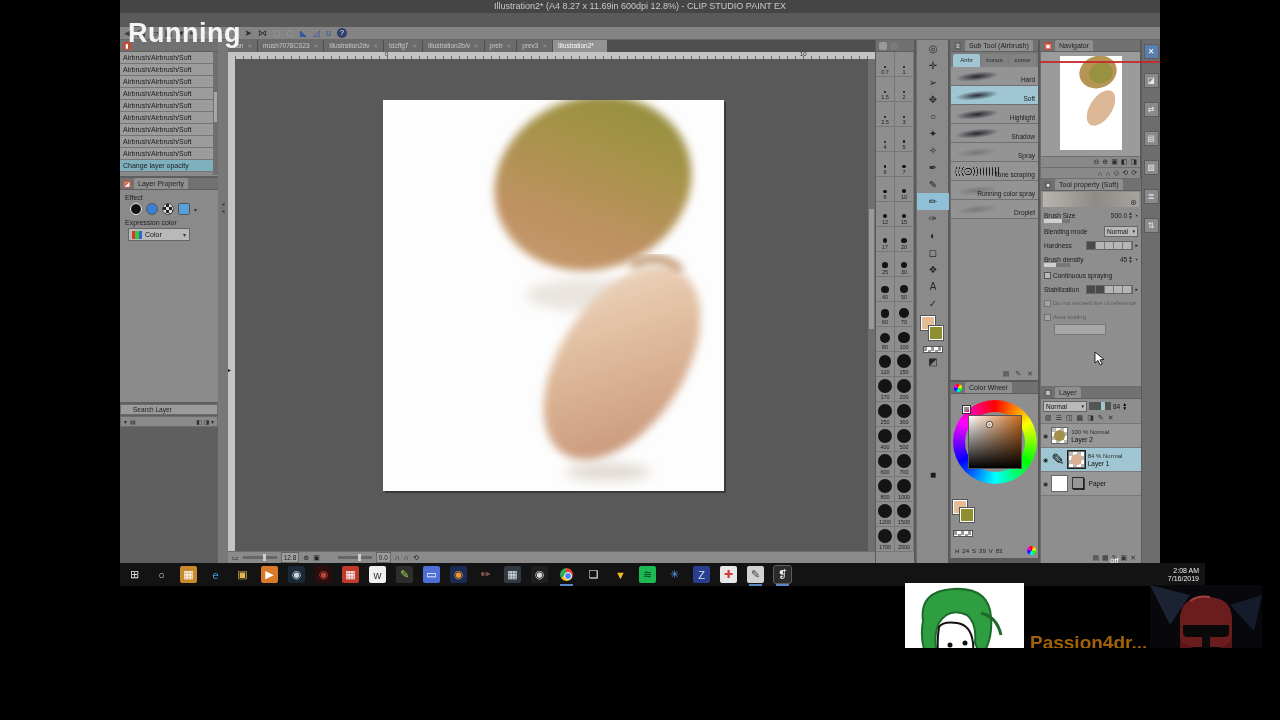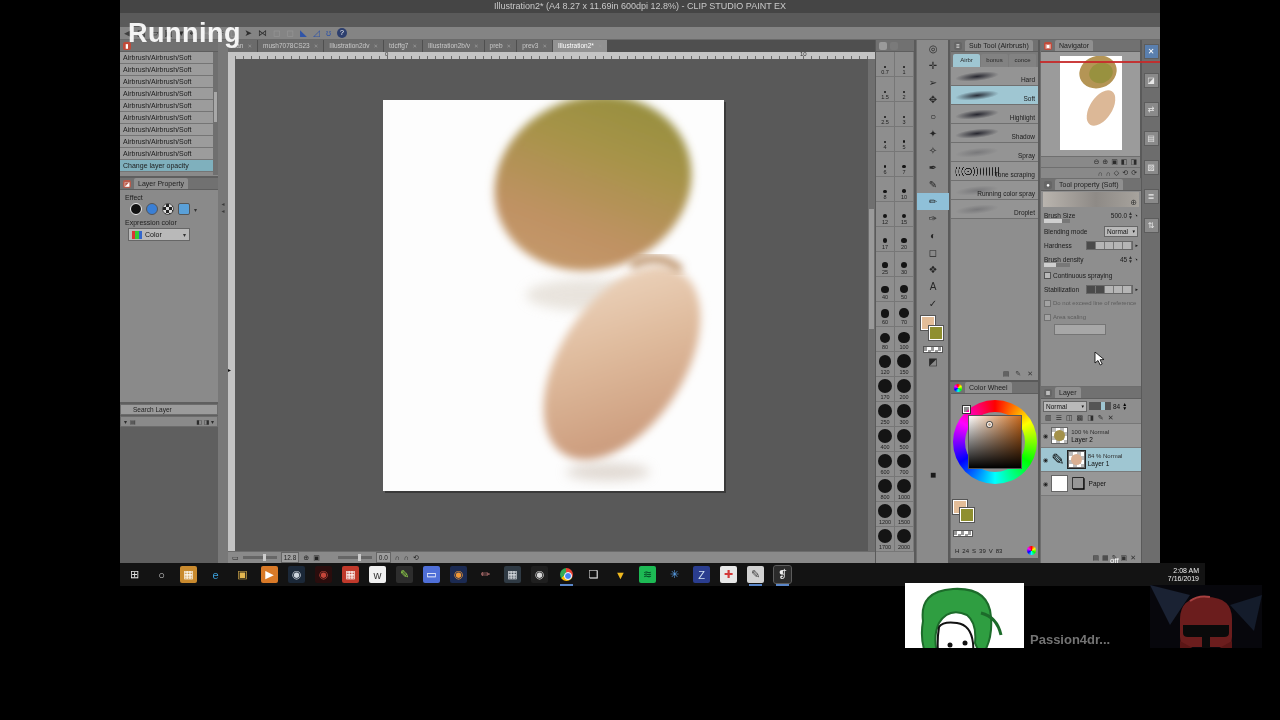--- a/index.html
+++ b/index.html
@@ -163,21 +163,21 @@
     font-size:11px;position:relative;flex:0 0 auto;}
   .tbi.running::after{content:"";position:absolute;left:2px;right:2px;bottom:-3px;height:2px;background:#5a86c8;}
   .tbi.activeapp{background:#3d3d3d;outline:1px solid #5c5c5c;}
   .chromeball{width:13px;height:13px;border-radius:50%;background:conic-gradient(#ea4335 0 33%,#fbbc05 0 66%,#34a853 0);position:relative;}
   .chromeball::after{content:"";position:absolute;left:3.5px;top:3.5px;width:6px;height:6px;border-radius:50%;
     background:#4285f4;border:1px solid #fff;}
   .clock{margin-left:auto;margin-right:6px;color:#eee;font-size:7px;line-height:8px;text-align:right;}
   .offlabel{position:absolute;left:990px;top:556px;color:#fff;font-size:8px;}
   
   .art-left{position:absolute;left:905px;top:583px;width:119px;height:123px;background:#fff;overflow:hidden;}
-  .streamer{position:absolute;left:1030px;top:632px;width:130px;color:#737373;font-size:13px;font-weight:bold;}
+  .streamer{position:absolute;left:1030px;top:632px;width:130px;color:#a16207;font-size:19px;font-weight:bold;}
   .art-right{position:absolute;left:1150px;top:585px;width:112px;height:126px;background:#060608;overflow:hidden;}
   .cursor{position:absolute;left:974px;top:352px;z-index:70;}
 </style>
 </head>
 <body>
 
 <div class="stage">
   <div class="desktop">
     <div class="app">
 

